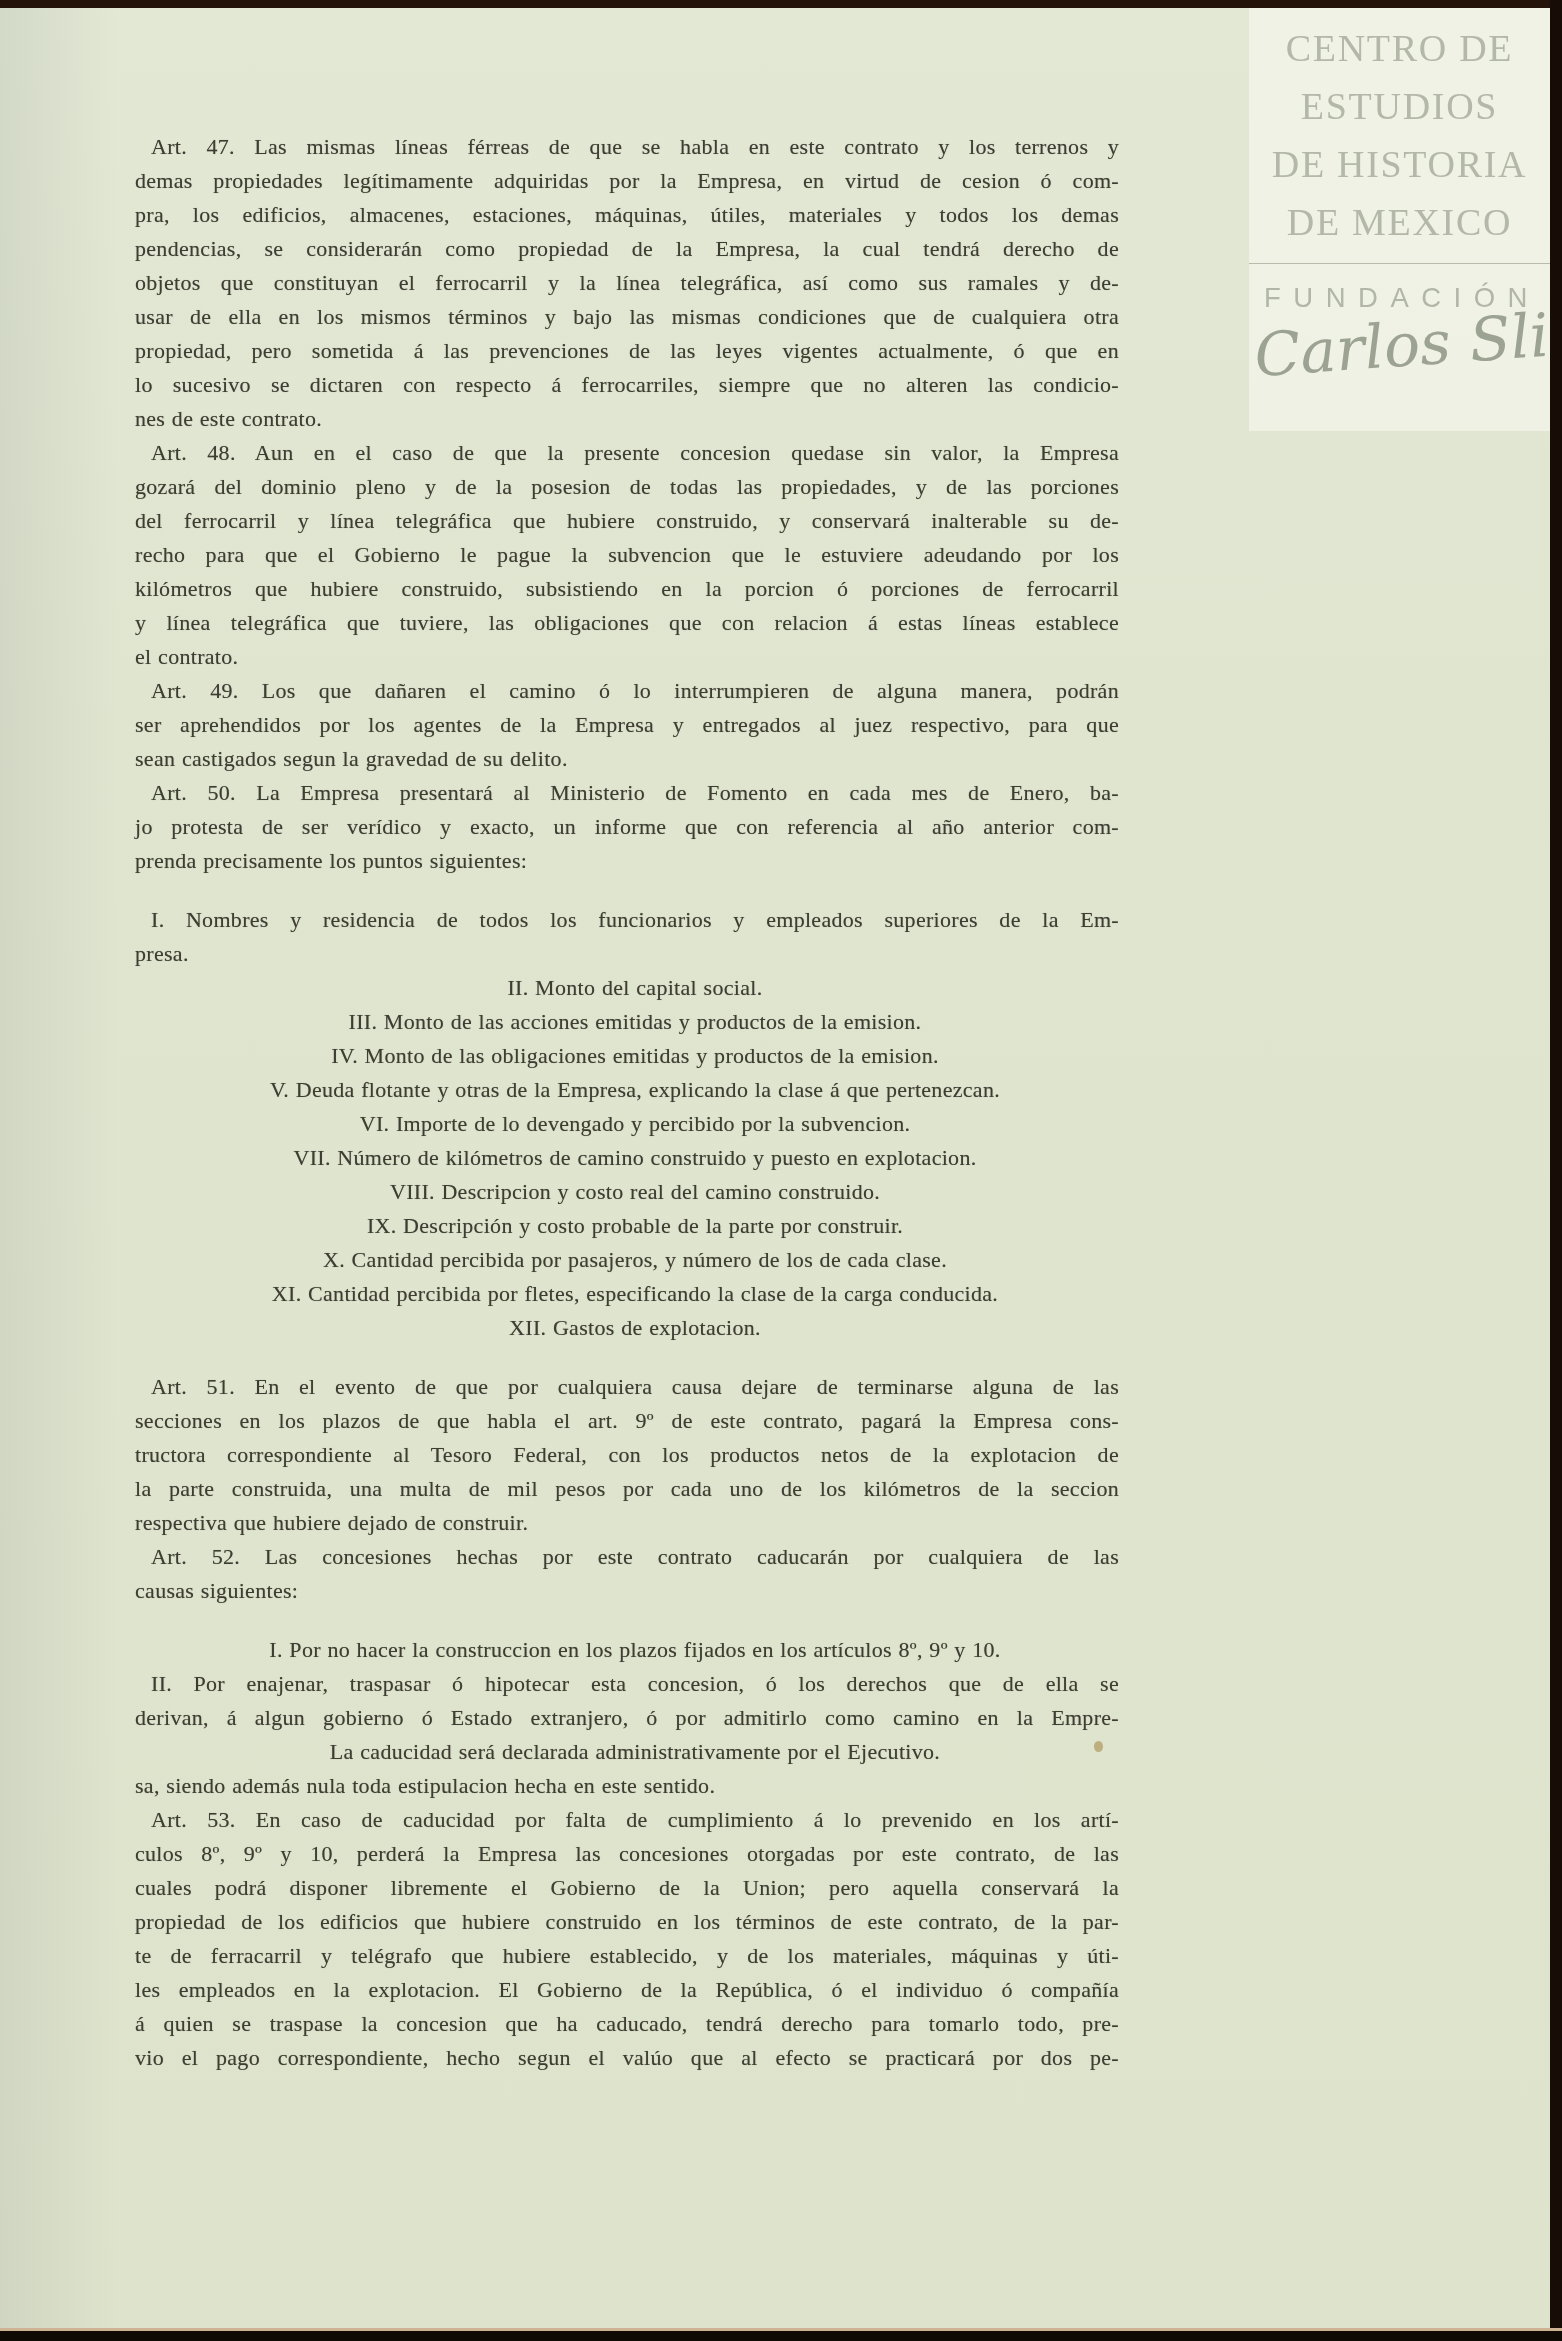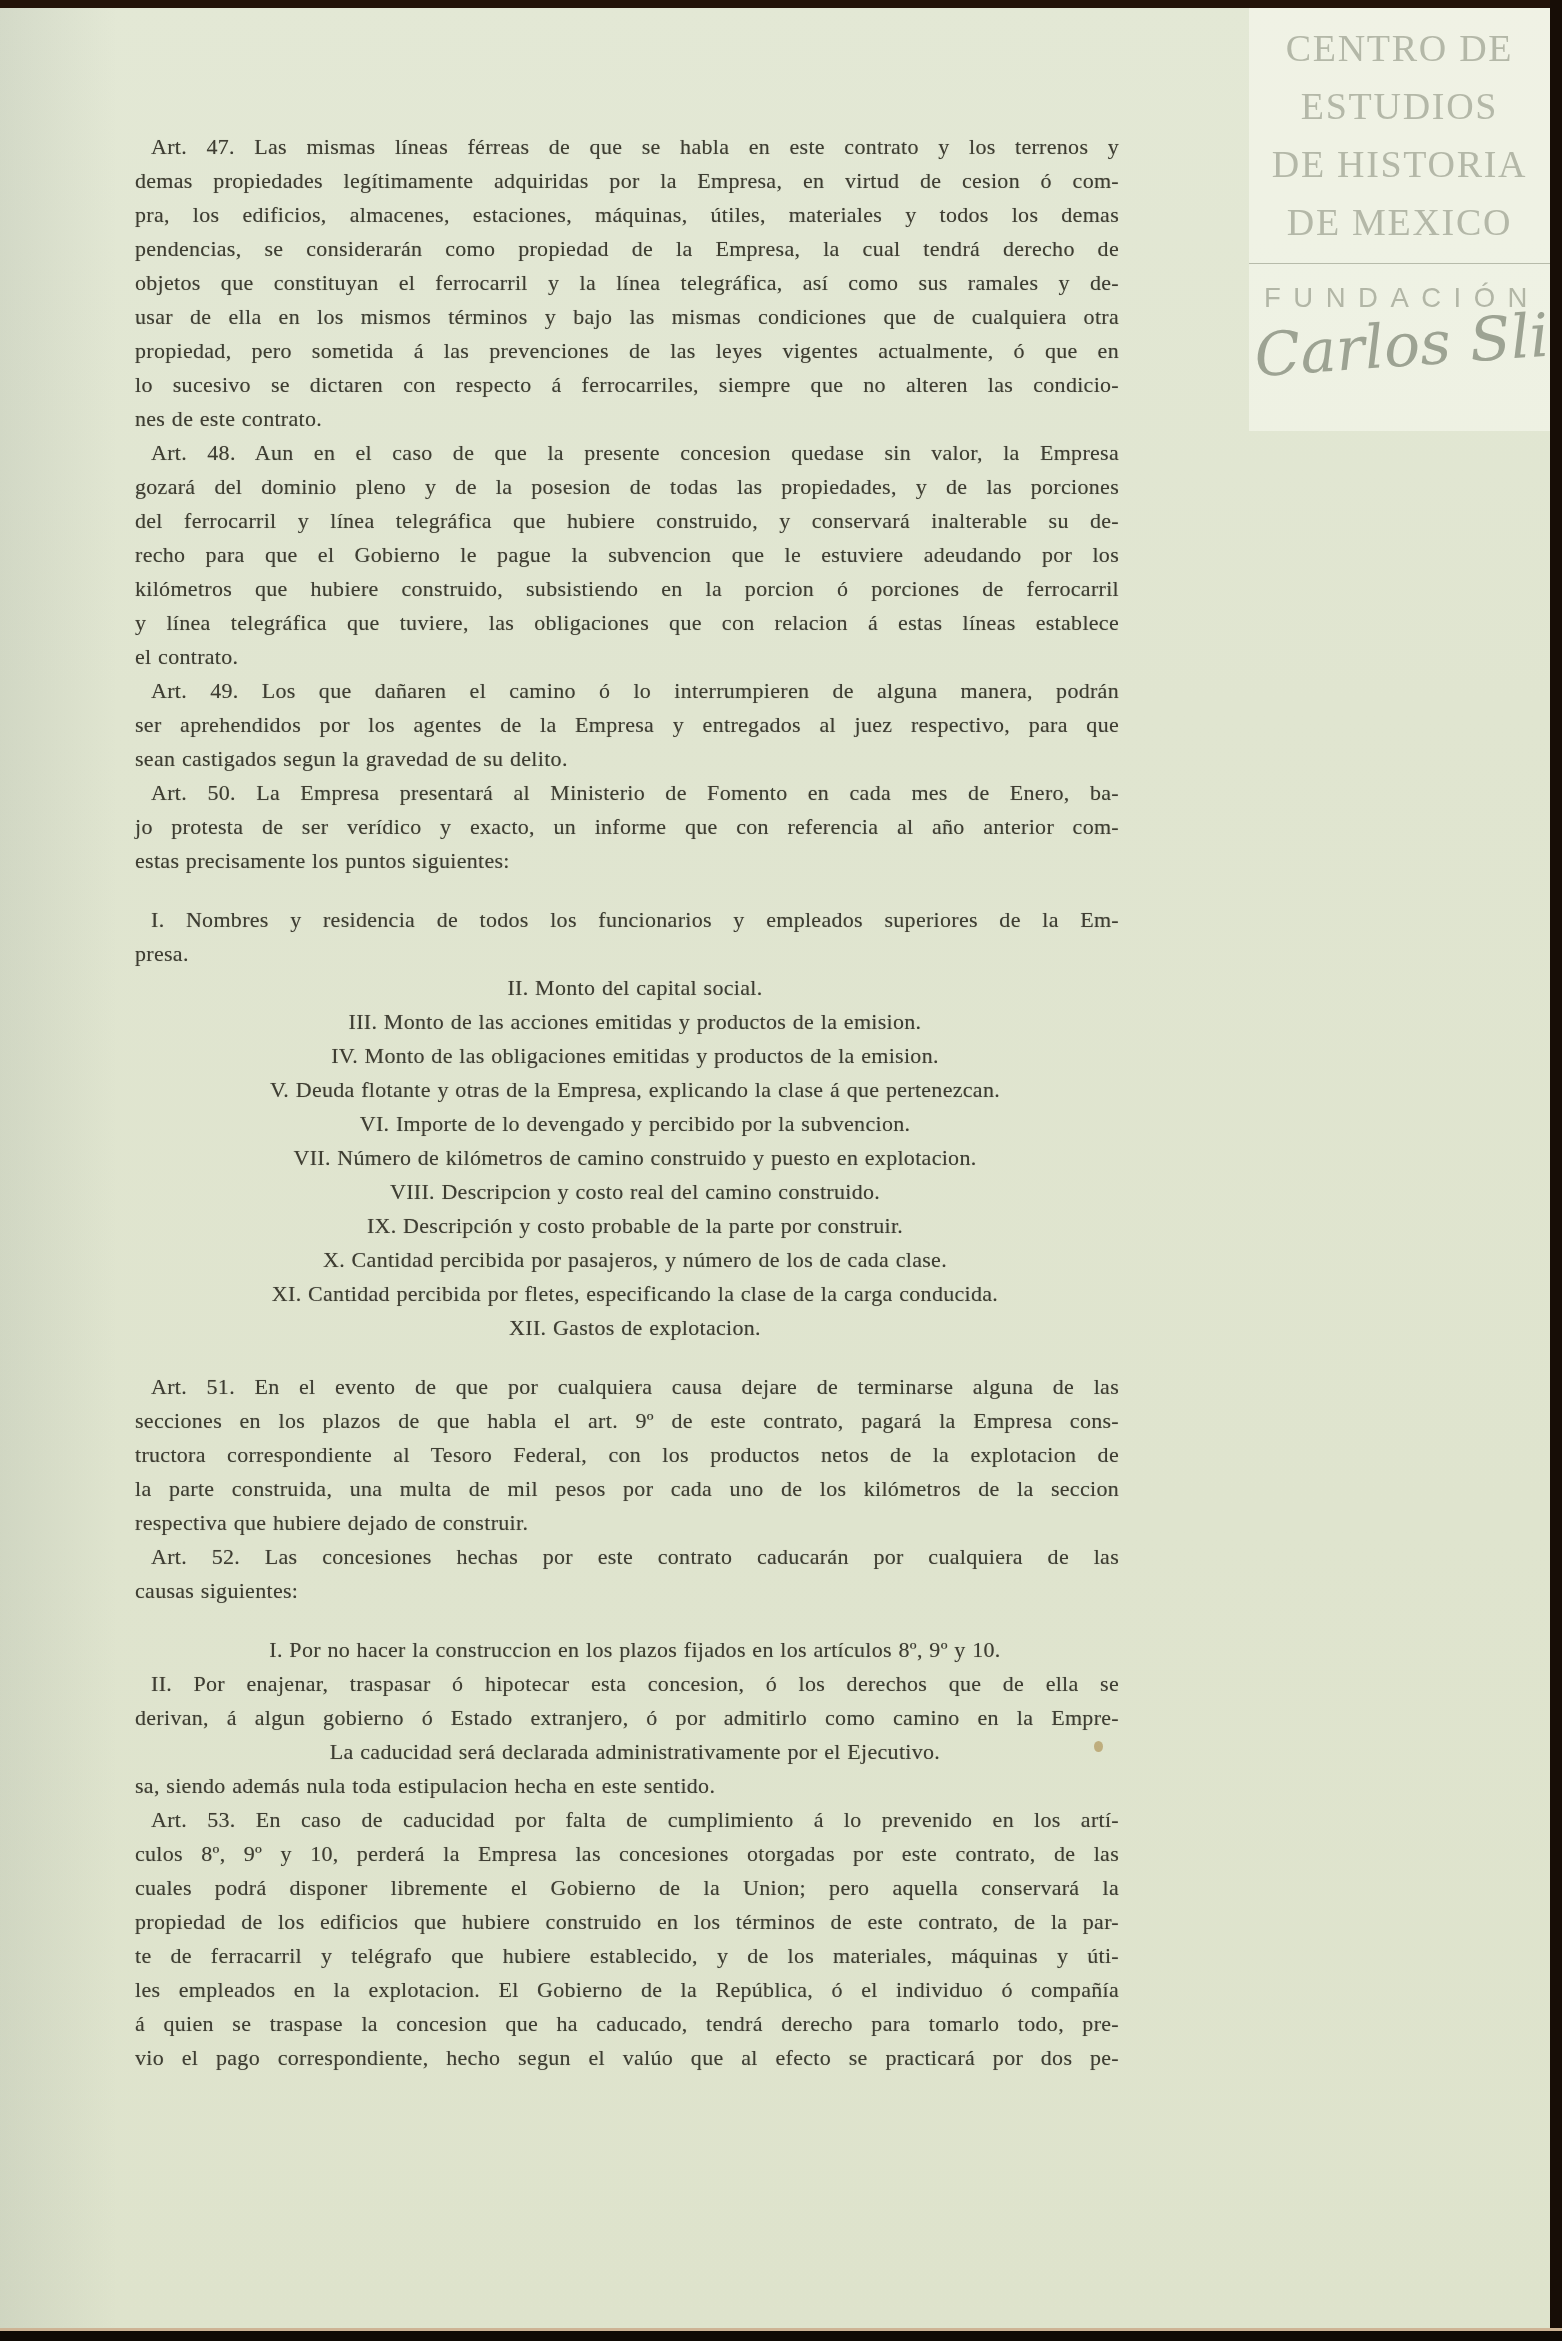--- a/index.html
+++ b/index.html
@@ -95,21 +95,21 @@
       <div class="tline just">del ferrocarril y línea telegráfica que hubiere construido, y conservará inalterable su de-</div>
       <div class="tline just">recho para que el Gobierno le pague la subvencion que le estuviere adeudando por los</div>
       <div class="tline just">kilómetros que hubiere construido, subsistiendo en la porcion ó porciones de ferrocarril</div>
       <div class="tline just">y línea telegráfica que tuviere, las obligaciones que con relacion á estas líneas establece</div>
       <div class="tline">el contrato.</div>
       <div class="tline ind just">Art. 49. Los que dañaren el camino ó lo interrumpieren de alguna manera, podrán</div>
       <div class="tline just">ser aprehendidos por los agentes de la Empresa y entregados al juez respectivo, para que</div>
       <div class="tline">sean castigados segun la gravedad de su delito.</div>
       <div class="tline ind just">Art. 50. La Empresa presentará al Ministerio de Fomento en cada mes de Enero, ba-</div>
       <div class="tline just">jo protesta de ser verídico y exacto, un informe que con referencia al año anterior com-</div>
-      <div class="tline">estas precisamente los puntos siguientes:</div>
+      <div class="tline">prenda precisamente los puntos siguientes:</div>
       <div class="tline ind just gap">I. Nombres y residencia de todos los funcionarios y empleados superiores de la Em-</div>
       <div class="tline">presa.</div>
       <div class="tline ind">II. Monto del capital social.</div>
       <div class="tline ind">III. Monto de las acciones emitidas y productos de la emision.</div>
       <div class="tline ind">IV. Monto de las obligaciones emitidas y productos de la emision.</div>
       <div class="tline ind">V. Deuda flotante y otras de la Empresa, explicando la clase á que pertenezcan.</div>
       <div class="tline ind">VI. Importe de lo devengado y percibido por la subvencion.</div>
       <div class="tline ind">VII. Número de kilómetros de camino construido y puesto en explotacion.</div>
       <div class="tline ind">VIII. Descripcion y costo real del camino construido.</div>
       <div class="tline ind">IX. Descripción y costo probable de la parte por construir.</div>

